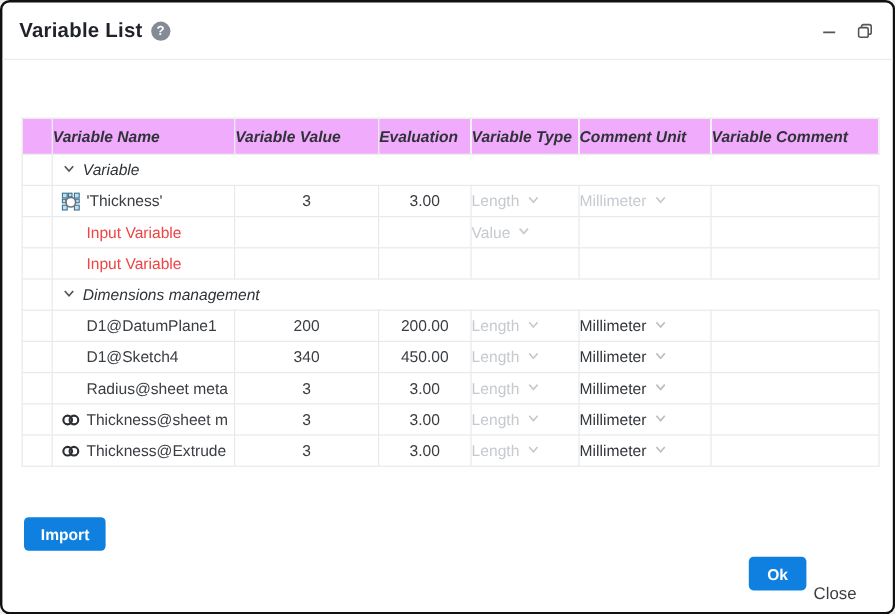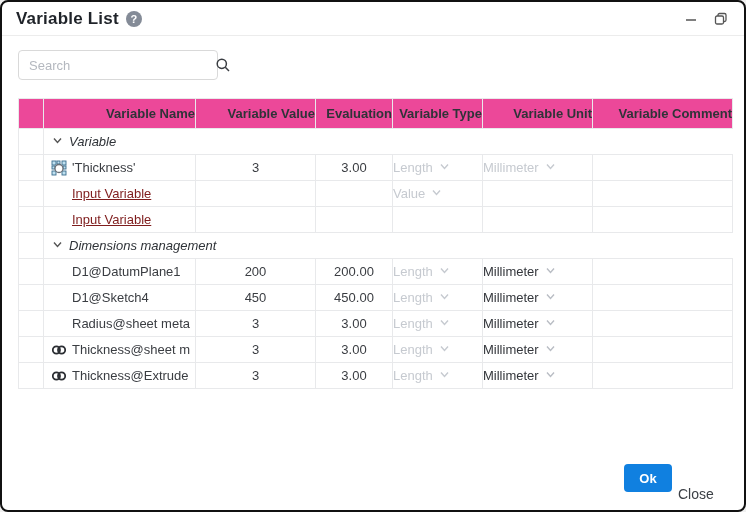--- a/index.html
+++ b/index.html
@@ -3,21 +3,21 @@
 <meta charset="utf-8">
 <style>
   * { margin:0; padding:0; box-sizing:border-box; }
   html,body { width:746px; height:512px; background:#f0f0f0; font-family:"Liberation Sans", sans-serif; }
   .dialog {
     position:relative; width:746px; height:512px; background:#ffffff;
     border:2px solid #111111; border-radius:8px; overflow:hidden;
   }
   
   .titlebar {
-    position:absolute; left:0; top:0; right:0; height:34px;
+    position:absolute; left:0; top:0; right:0; height:48px;
     border-bottom:1px solid #ececec; display:flex; align-items:center; padding:0 14px;
   }
   .title { font-size:17px; font-weight:bold; color:#1f2329; letter-spacing:.2px; }
   .help-icon {
     width:16px; height:16px; margin-left:7px; border-radius:50%;
     background:#848b97; color:#ffffff; font-size:11px; font-weight:bold;
     display:inline-flex; align-items:center; justify-content:center; cursor:default;
   }
   .win-controls { margin-left:auto; display:flex; align-items:center; gap:12px; }
   .win-btn { width:18px; height:18px; display:flex; align-items:center; justify-content:center; color:#444; }
@@ -29,26 +29,26 @@
   .search-input {
     border:none; outline:none; flex:1; height:100%; padding:0 10px;
     font-size:13px; color:#333; font-family:"Liberation Sans", sans-serif; background:transparent;
   }
   .search-input::placeholder { color:#b4b8bf; }
   .search-icon { width:26px; display:flex; align-items:center; justify-content:center; }
   
   .table-wrap { position:absolute; left:16px; top:96px; width:714px; }
   table { border-collapse:collapse; table-layout:fixed; width:714px; }
   th, td { border:1px solid #e8e9eb; font-size:13px; color:#3a3d42; height:26px; padding:0; overflow:hidden; white-space:nowrap; }
-  thead th { height:30px; font-weight:bold; color:#2f3338; text-align:right; background:#ec4899; }
+  thead th { height:30px; font-weight:bold; color:#2f3338; text-align:left; background:#f0abfc;font-style:italic; }
   td.c-center { text-align:center; }
   td.name-cell { padding-left:6px;text-align:right; }
   .name-inner { display:flex; align-items:center; gap:4px; }
   .icon-slot { width:18px; min-width:18px; height:16px; display:inline-flex; align-items:center; justify-content:center; }
-  .placeholder { color:#7f1d1d;text-decoration:underline; }
+  .placeholder { color:#ef4444; }
   tr.group-row td { border-left:none; border-right:none; }
   tr.group-row td.handle { border:1px solid #e8e9eb; }
   .group-inner { display:flex; align-items:center; gap:6px; padding-left:8px; color:#2f3338; font-size:13px;font-style:italic; }
   .dd { display:inline-flex; align-items:center; gap:6px; width:100%; }
   .dd .dd-label { font-size:13px; }
   .dd-disabled .dd-label { color:#c6cad0; }
   .dd-enabled .dd-label { color:#33363b; }
   .chev { display:inline-block; }
   
   .btn-blue {
@@ -81,49 +81,40 @@
       </span>
       <span class="win-btn">
         <svg width="14" height="14" viewBox="0 0 14 14">
           <rect x="4" y="1.5" width="8" height="8" rx="1.5" fill="none" stroke="#555" stroke-width="1.3"></rect>
           <rect x="1.5" y="4" width="8" height="8" rx="1.5" fill="#fff" stroke="#555" stroke-width="1.3"></rect>
         </svg>
       </span>
     </span>
   </div>
 
-  <div class="search-wrap">
-    <input class="search-input" type="text" placeholder="Search" style="">
-    <span class="search-icon">
-      <svg width="16" height="16" viewBox="0 0 16 16">
-          <circle cx="6.8" cy="6.8" r="4.6" fill="none" stroke="#3a3d42" stroke-width="1.5"></circle>
-          <line x1="10.3" y1="10.3" x2="14" y2="14" stroke="#3a3d42" stroke-width="1.5"></line>
-        </svg>
-    </span>
-  </div>
 
   <div class="table-wrap">
     <table>
       <colgroup>
         <col style="width:25px">
           <col style="width:152px">
           <col style="width:120px">
           <col style="width:77px">
         <col style="width:90px">
           <col style="width:110px">
           <col style="width:140px">
       </colgroup>
       <thead>
         <tr>
           <th></th>
           <th>Variable Name</th>
           <th>Variable Value</th>
           <th>Evaluation</th>
           <th>Variable Type</th>
-          <th>Variable Unit</th>
+          <th>Comment Unit</th>
           <th>Variable Comment</th>
         </tr>
       </thead>
       <tbody>
 
         <tr class="group-row">
           <td class="handle"></td>
           <td colspan="6">
             <span class="group-inner">
               <span>
@@ -248,21 +239,21 @@
         </tr>
 
         <tr>
           <td></td>
           <td class="name-cell">
               <span class="name-inner">
             <span class="icon-slot"></span>
             <span>D1@Sketch4</span>
           </span>
             </td>
-          <td class="c-center">450</td>
+          <td class="c-center">340</td>
           <td class="c-center">450.00</td>
           <td><span class="dd dd-disabled">
             <span class="dd-label">Length</span>
             <span class="chev"><svg width="11" height="11" viewBox="0 0 11 11">
                     <polyline points="2,3.5 5.5,7.5 9,3.5" fill="none" stroke="#c6cad0" stroke-width="1.4"></polyline>
                   </svg></span>
           </span></td>
           <td><span class="dd dd-enabled">
             <span class="dd-label">Millimeter</span>
             <span class="chev"><svg width="11" height="11" viewBox="0 0 11 11">
@@ -354,16 +345,17 @@
                     <polyline points="2,3.5 5.5,7.5 9,3.5" fill="none" stroke="#b9bdc4" stroke-width="1.4"></polyline>
                   </svg></span>
           </span></td>
           <td></td>
         </tr>
 
       </tbody>
     </table>
   </div>
 
+  <button class="btn-blue" id="import-btn">Import</button>
   <button class="btn-blue" id="ok-btn">Ok</button>
   <button class="btn-text">Close</button>
 
 </div>
 
 </body></html>

